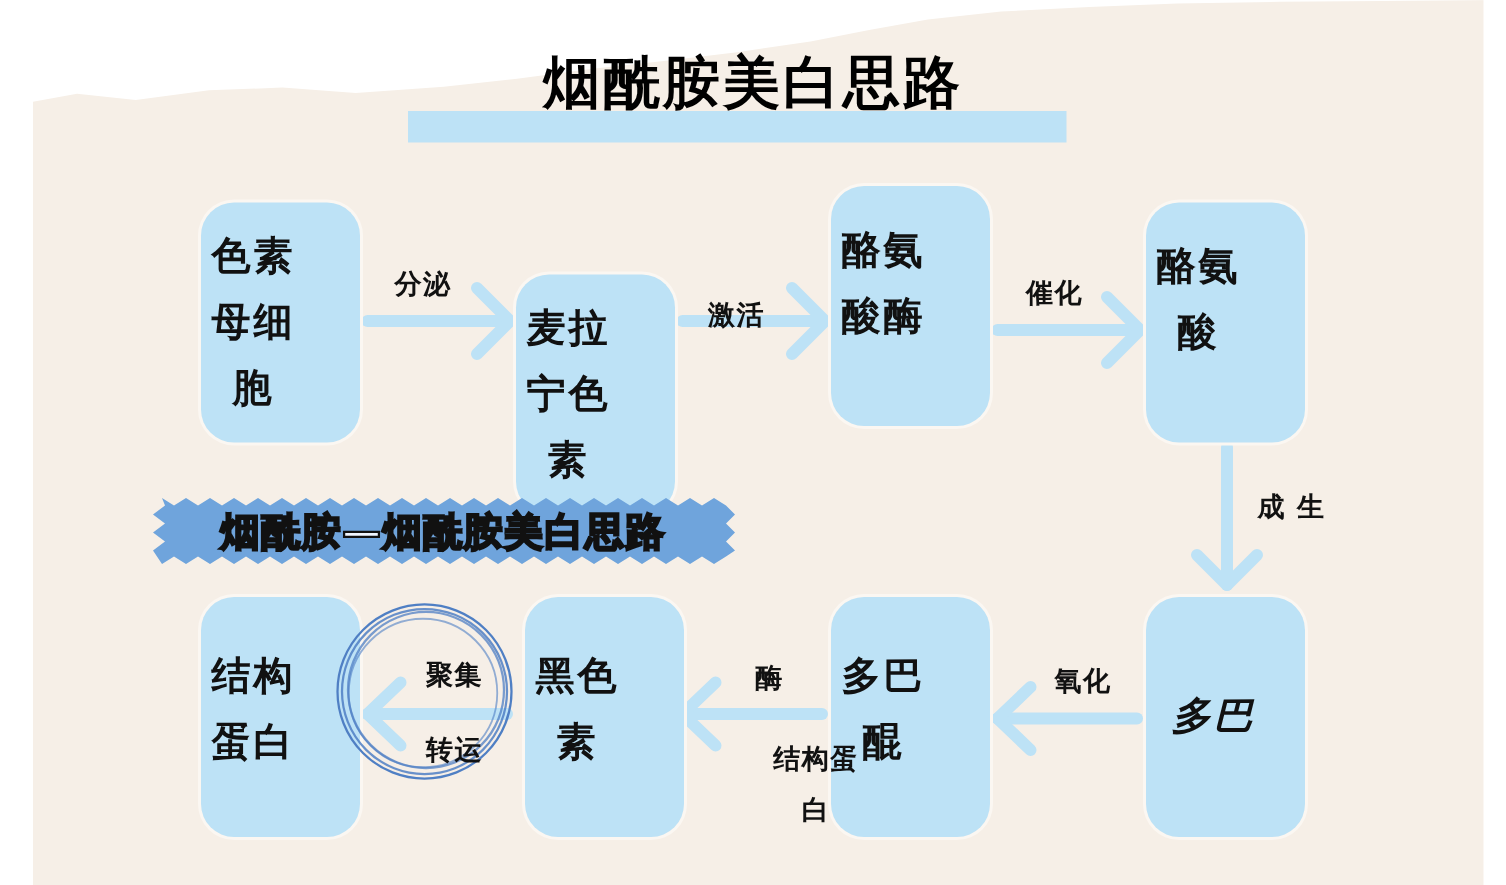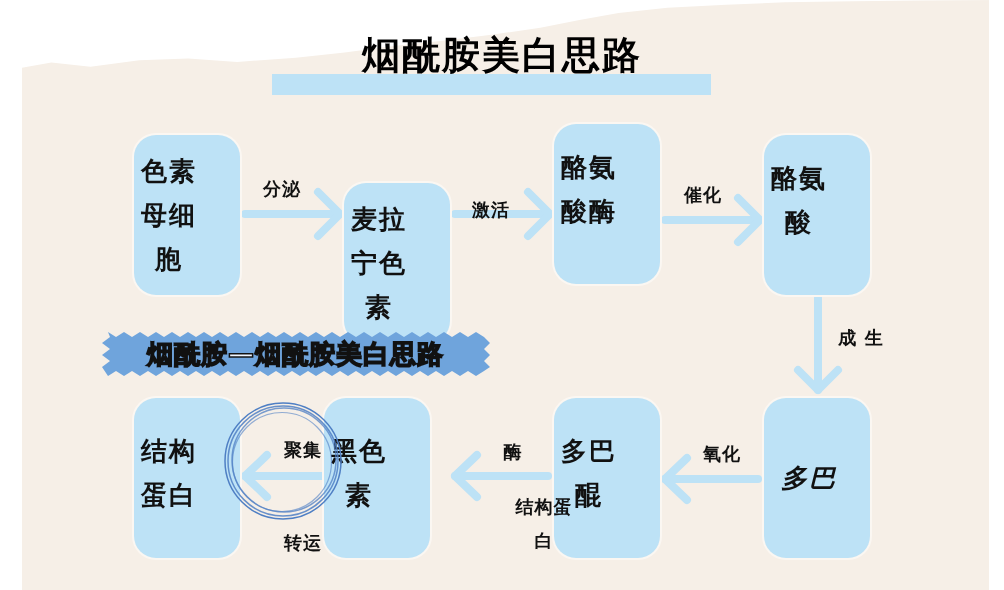--- a/index.html
+++ b/index.html
@@ -110,21 +110,21 @@
 <div class="node" style="left:554px; top:124px;">
   <span style="margin-top:-30px;">酪氨酸酶</span>
 </div>
 <div class="node" style="left:764px; top:135px;">
   <span style="margin-top:-30px;">酪氨酸</span>
 </div>
 
 <div class="node" style="left:134px; top:398px;">
   <span style="margin-top:-10px;">结构蛋白</span>
 </div>
-<div class="node" style="left:324px; top:398px;">
+<div class="node" style="left:350px; top:398px;">
   <span style="margin-top:-10px;">黑色素</span>
 </div>
 <div class="node" style="left:554px; top:398px;">
   <span style="margin-top:-10px;">多巴醌</span>
 </div>
 <div class="node" style="left:764px; top:398px;">
   <span style="width:90px;font-style:italic;">多巴</span>
 </div>
 
 <div class="label" style="left:252px; top:177px; width:60px;">分泌</div>
@@ -137,21 +137,21 @@
 
 <svg class="circle" width="122" height="122">
   <g fill="none" stroke="#4f7fc4">
     <circle cx="61" cy="61" r="58" stroke-width="1.5"></circle>
     <circle cx="61" cy="61" r="55" stroke-width="1.5" opacity="0.85"></circle>
     <circle cx="62" cy="60" r="52" stroke-width="1.5" opacity="0.75"></circle>
     <circle cx="60" cy="62" r="49.5" stroke-width="1.2" opacity="0.6"></circle>
   </g>
 </svg>
 <div class="label" style="left:268px; top:438px; width:70px;font-family:Liberation Mono, monospace;">聚集</div>
-<div class="label" style="left:268px; top:488px; width:70px;margin-top:43px;">转运</div>
+<div class="label" style="left:268px; top:488px; width:70px;">转运</div>
 
 <svg class="banner" width="395" height="50" viewBox="0 0 395 50">
   <polygon fill="#6fa4dc" points="
     10,3 18,8 26,3 34,8 42,3 50,8 58,3 66,8 74,3 82,8 90,3 98,8 106,3 114,8 122,3 130,8 138,3 146,8 154,3 162,8 170,3 178,8 186,3 194,8 202,3 210,8 218,3 226,8 234,3 242,8 250,3 258,8 266,3 274,8 282,3 290,8 298,3 306,8 314,3 322,8 330,3 338,8 346,3 354,8 362,3 370,8 378,3 386,8
     392,14 386,20 392,26 386,32 392,38 386,42
     378,47 370,42 362,47 354,42 346,47 338,42 330,47 322,42 314,47 306,42 298,47 290,42 282,47 274,42 266,47 258,42 250,47 242,42 234,47 226,42 218,47 210,42 202,47 194,42 186,47 178,42 170,47 162,42 154,47 146,42 138,47 130,42 122,47 114,42 106,47 98,42 90,47 82,42 74,47 66,42 58,47 50,42 42,47 34,42 26,47 18,42 10,47
     4,38 12,32 4,26 12,20 4,14 12,8"></polygon>
 </svg>
 <div class="banner-text">烟酰胺—烟酰胺美白思路</div>
 

